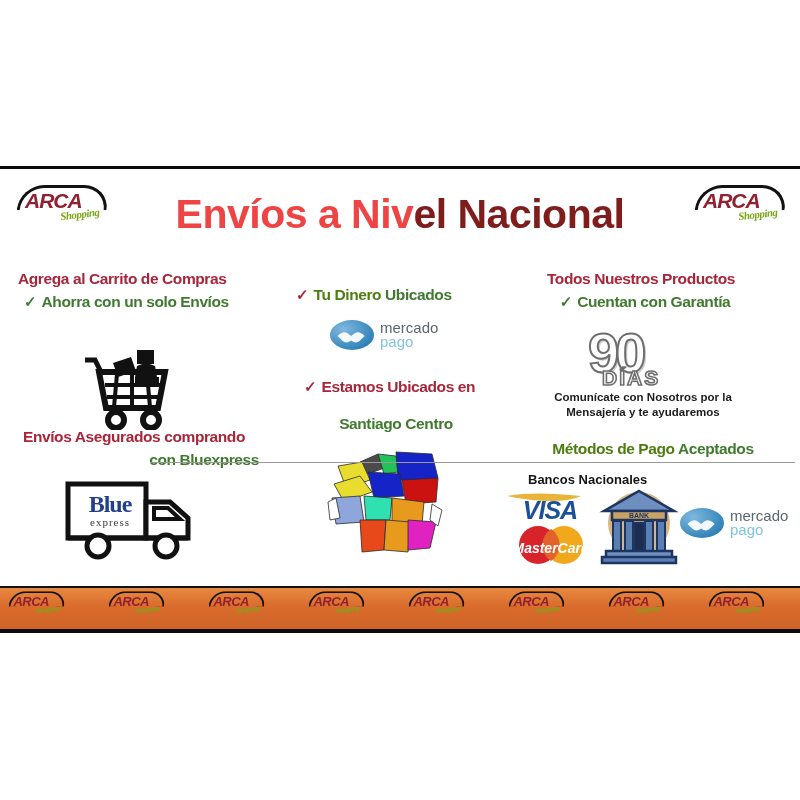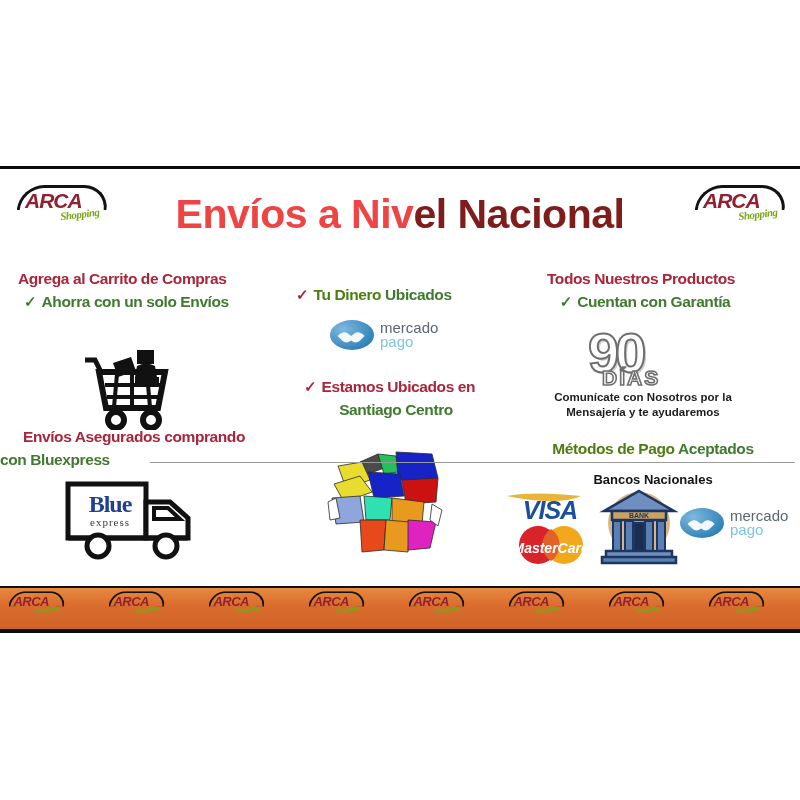--- a/index.html
+++ b/index.html
@@ -143,21 +143,21 @@
 
         <circle cx="41" cy="90" r="8" fill="none" stroke="#111" stroke-width="6"></circle>
         <circle cx="76" cy="90" r="8" fill="none" stroke="#111" stroke-width="6"></circle>
       </g>
     </svg>
   </div>
 
   <div class="blk" style="left:14px;top:428px;width:240px;text-align:center;">
     <span class="hl-red">Envíos Asegurados comprando</span>
   </div>
-  <div class="blk" style="left:0;top:451px;width:240px;text-align:left;">
+  <div class="blk" style="left:19px;top:451px;width:240px;text-align:right;">
     <span class="hl-green">con Bluexpress</span>
   </div>
 
   <div id="truck">
     <svg viewBox="0 0 160 85" width="160" height="85">
 
       <rect x="6" y="6" width="78" height="54" fill="#fff" stroke="#111" stroke-width="5"></rect>
 
       <path d="M84 24 h24 l18 16 v20 h-42 z" fill="#fff" stroke="#111" stroke-width="5"></path>
 
@@ -186,21 +186,21 @@
     </span>
     <span class="txt">
       <div class="m1">mercado</div>
       <div class="m2">pago</div>
     </span>
   </div>
 
   <div class="blk" style="left:296px;top:378px;width:220px;margin-left:8px;">
     <span class="chk red">✓</span><span class="hl-red">Estamos Ubicados en</span>
   </div>
-  <div class="blk" style="left:296px;top:401px;width:200px;text-align:center;">
+  <div class="blk" style="left:296px;top:415px;width:200px;text-align:center;">
     <span class="hl-green">Santiago Centro</span>
   </div>
 
   <div id="map">
     <svg viewBox="0 0 130 130" width="130" height="130">
       <g stroke="#2a2a2a" stroke-width="0.8">
         <polygon points="40,22 58,14 64,28 48,34" fill="#4b4b4b"></polygon>
         <polygon points="58,14 76,16 78,32 64,34" fill="#22c15a"></polygon>
         <polygon points="76,12 112,14 118,38 96,48 78,38" fill="#1623c7"></polygon>
         <polygon points="18,26 42,22 50,40 26,48" fill="#e8dd2e"></polygon>
@@ -234,21 +234,21 @@
   <div class="blk" style="left:528px;top:390px;width:230px;text-align:center;
               font-family:'Liberation Sans',sans-serif;font-weight:bold;font-size:11.5px;color:#1c1c1c;line-height:15px;">
     <div>Comunícate con Nosotros por la</div>
     <div>Mensajería y te ayudaremos</div>
   </div>
 
   <div class="blk" style="left:528px;top:440px;width:250px;text-align:center;">
     <span class="mix"><span class="r">Métodos de Pago </span><span class="g">Aceptados</span></span>
   </div>
 
-  <div class="blk" style="left:528px;top:472px;width:250px;text-align:center;
+  <div class="blk" style="left:528px;top:472px;width:250px;text-align:left;
               font-family:'Liberation Sans',sans-serif;font-weight:bold;font-size:13px;color:#141414;">
     <span>Bancos Nacionales</span>
   </div>
 
   <div id="visa">
     <svg viewBox="0 0 90 34" width="90" height="34">
       <path d="M2 6 q28 -5 74 0 q-10 5 -30 5 q-22 0 -44 -5 z" fill="#e8b53a"></path>
       <text x="45" y="29" text-anchor="middle" font-family="Liberation Sans, sans-serif" font-size="25" font-weight="bold" font-style="italic" fill="#1a4f9c" letter-spacing="-1">VISA</text>
     </svg>
   </div>

